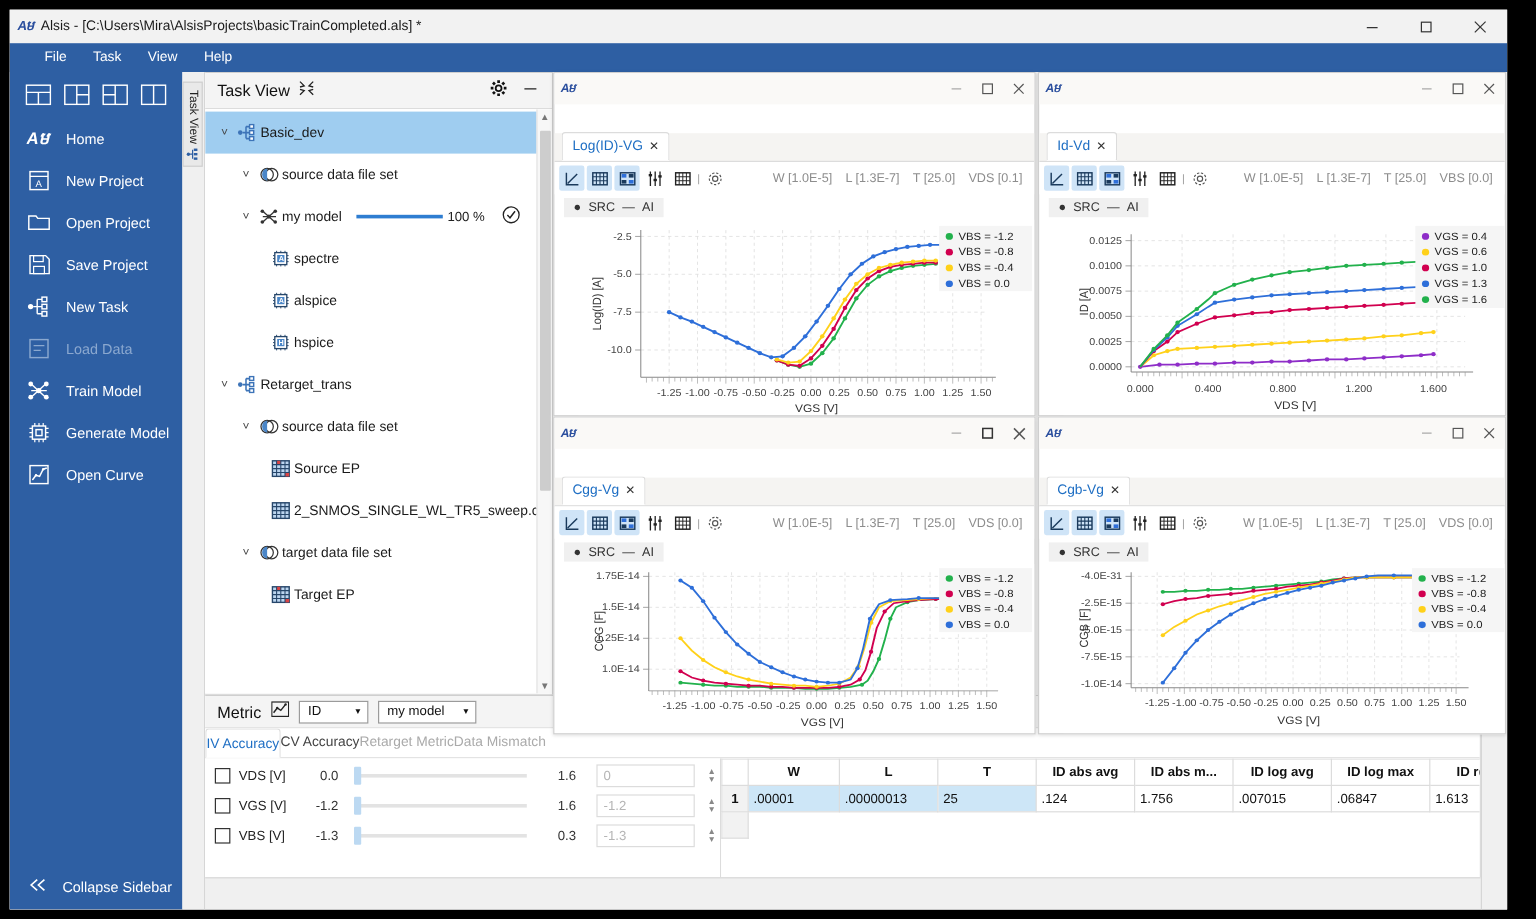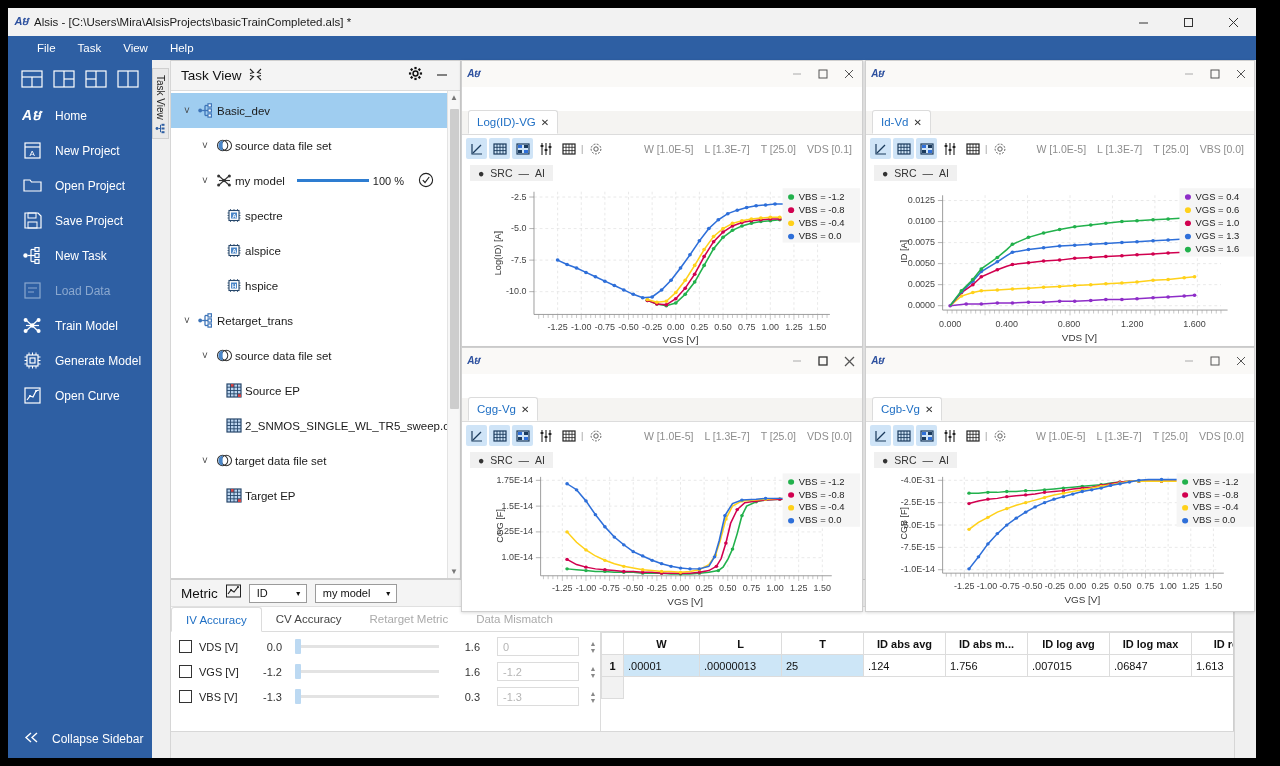--- a/index.html
+++ b/index.html
@@ -194,21 +194,21 @@
     height: 19px; min-width: 58px; border: 1px solid #9b9b9b; background: #fff;
     display: flex; align-items: center; justify-content: space-between;
     padding: 0 4px 0 7px; font-size: 11px; color: #111; gap: 10px;
   }
   .m-head .grow { flex: 1; }
   .m-tabs {
     height: 25px; display: flex; align-items: flex-end; flex: none;
     background: #fff; border-bottom: 1px solid #dcdcdc;
   }
   .m-tab {
-    height: 25px; display: flex; align-items: center; padding: 0 14px;
+    height: 25px; display: flex; align-items: center; padding: 0 0;
     font-size: 11.5px; color: #444;
   }
   .m-tab.active {
     color: #1f6fc4; background: #fff; border: 1px solid #dcdcdc;
     border-bottom: 1px solid #fff; border-radius: 3px 3px 0 0;
     margin-bottom: -1px;
   }
   .m-tab.dim { color: #aaa; }
   .m-content { flex: 1; display: flex; min-height: 0; }
   .sliders { width: 430px; flex: none; padding-top: 2px; background:#fff;

